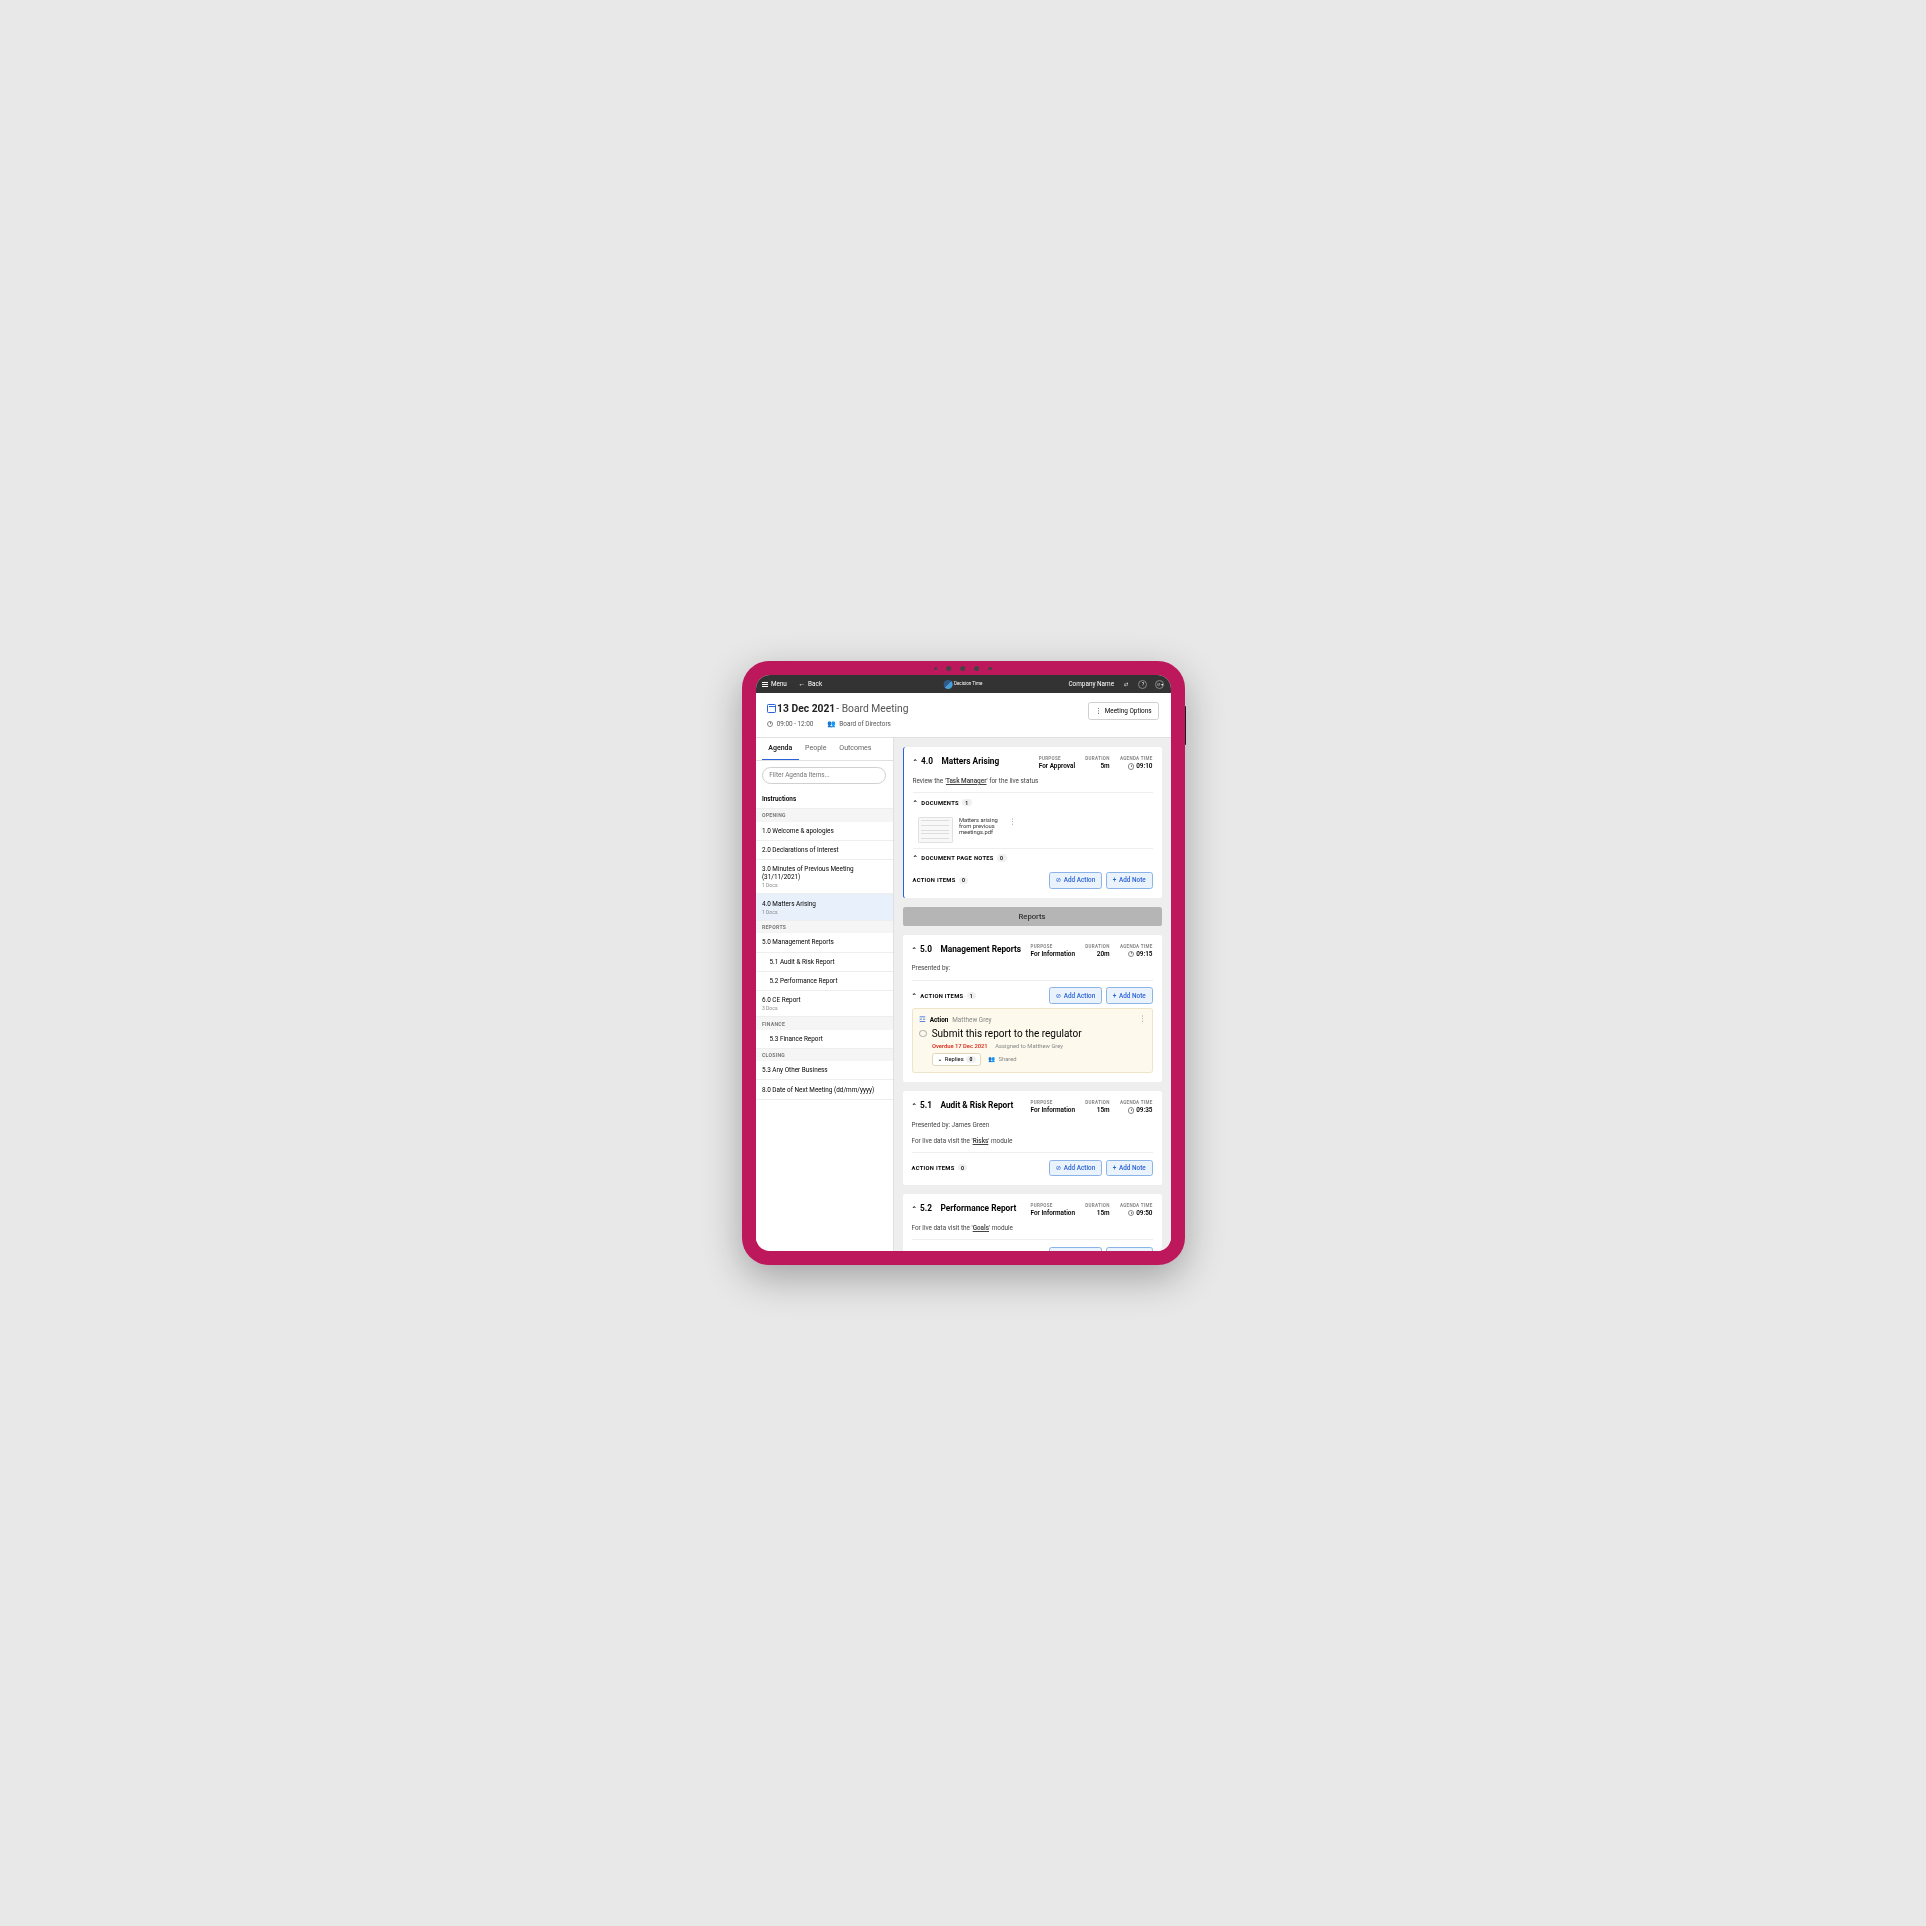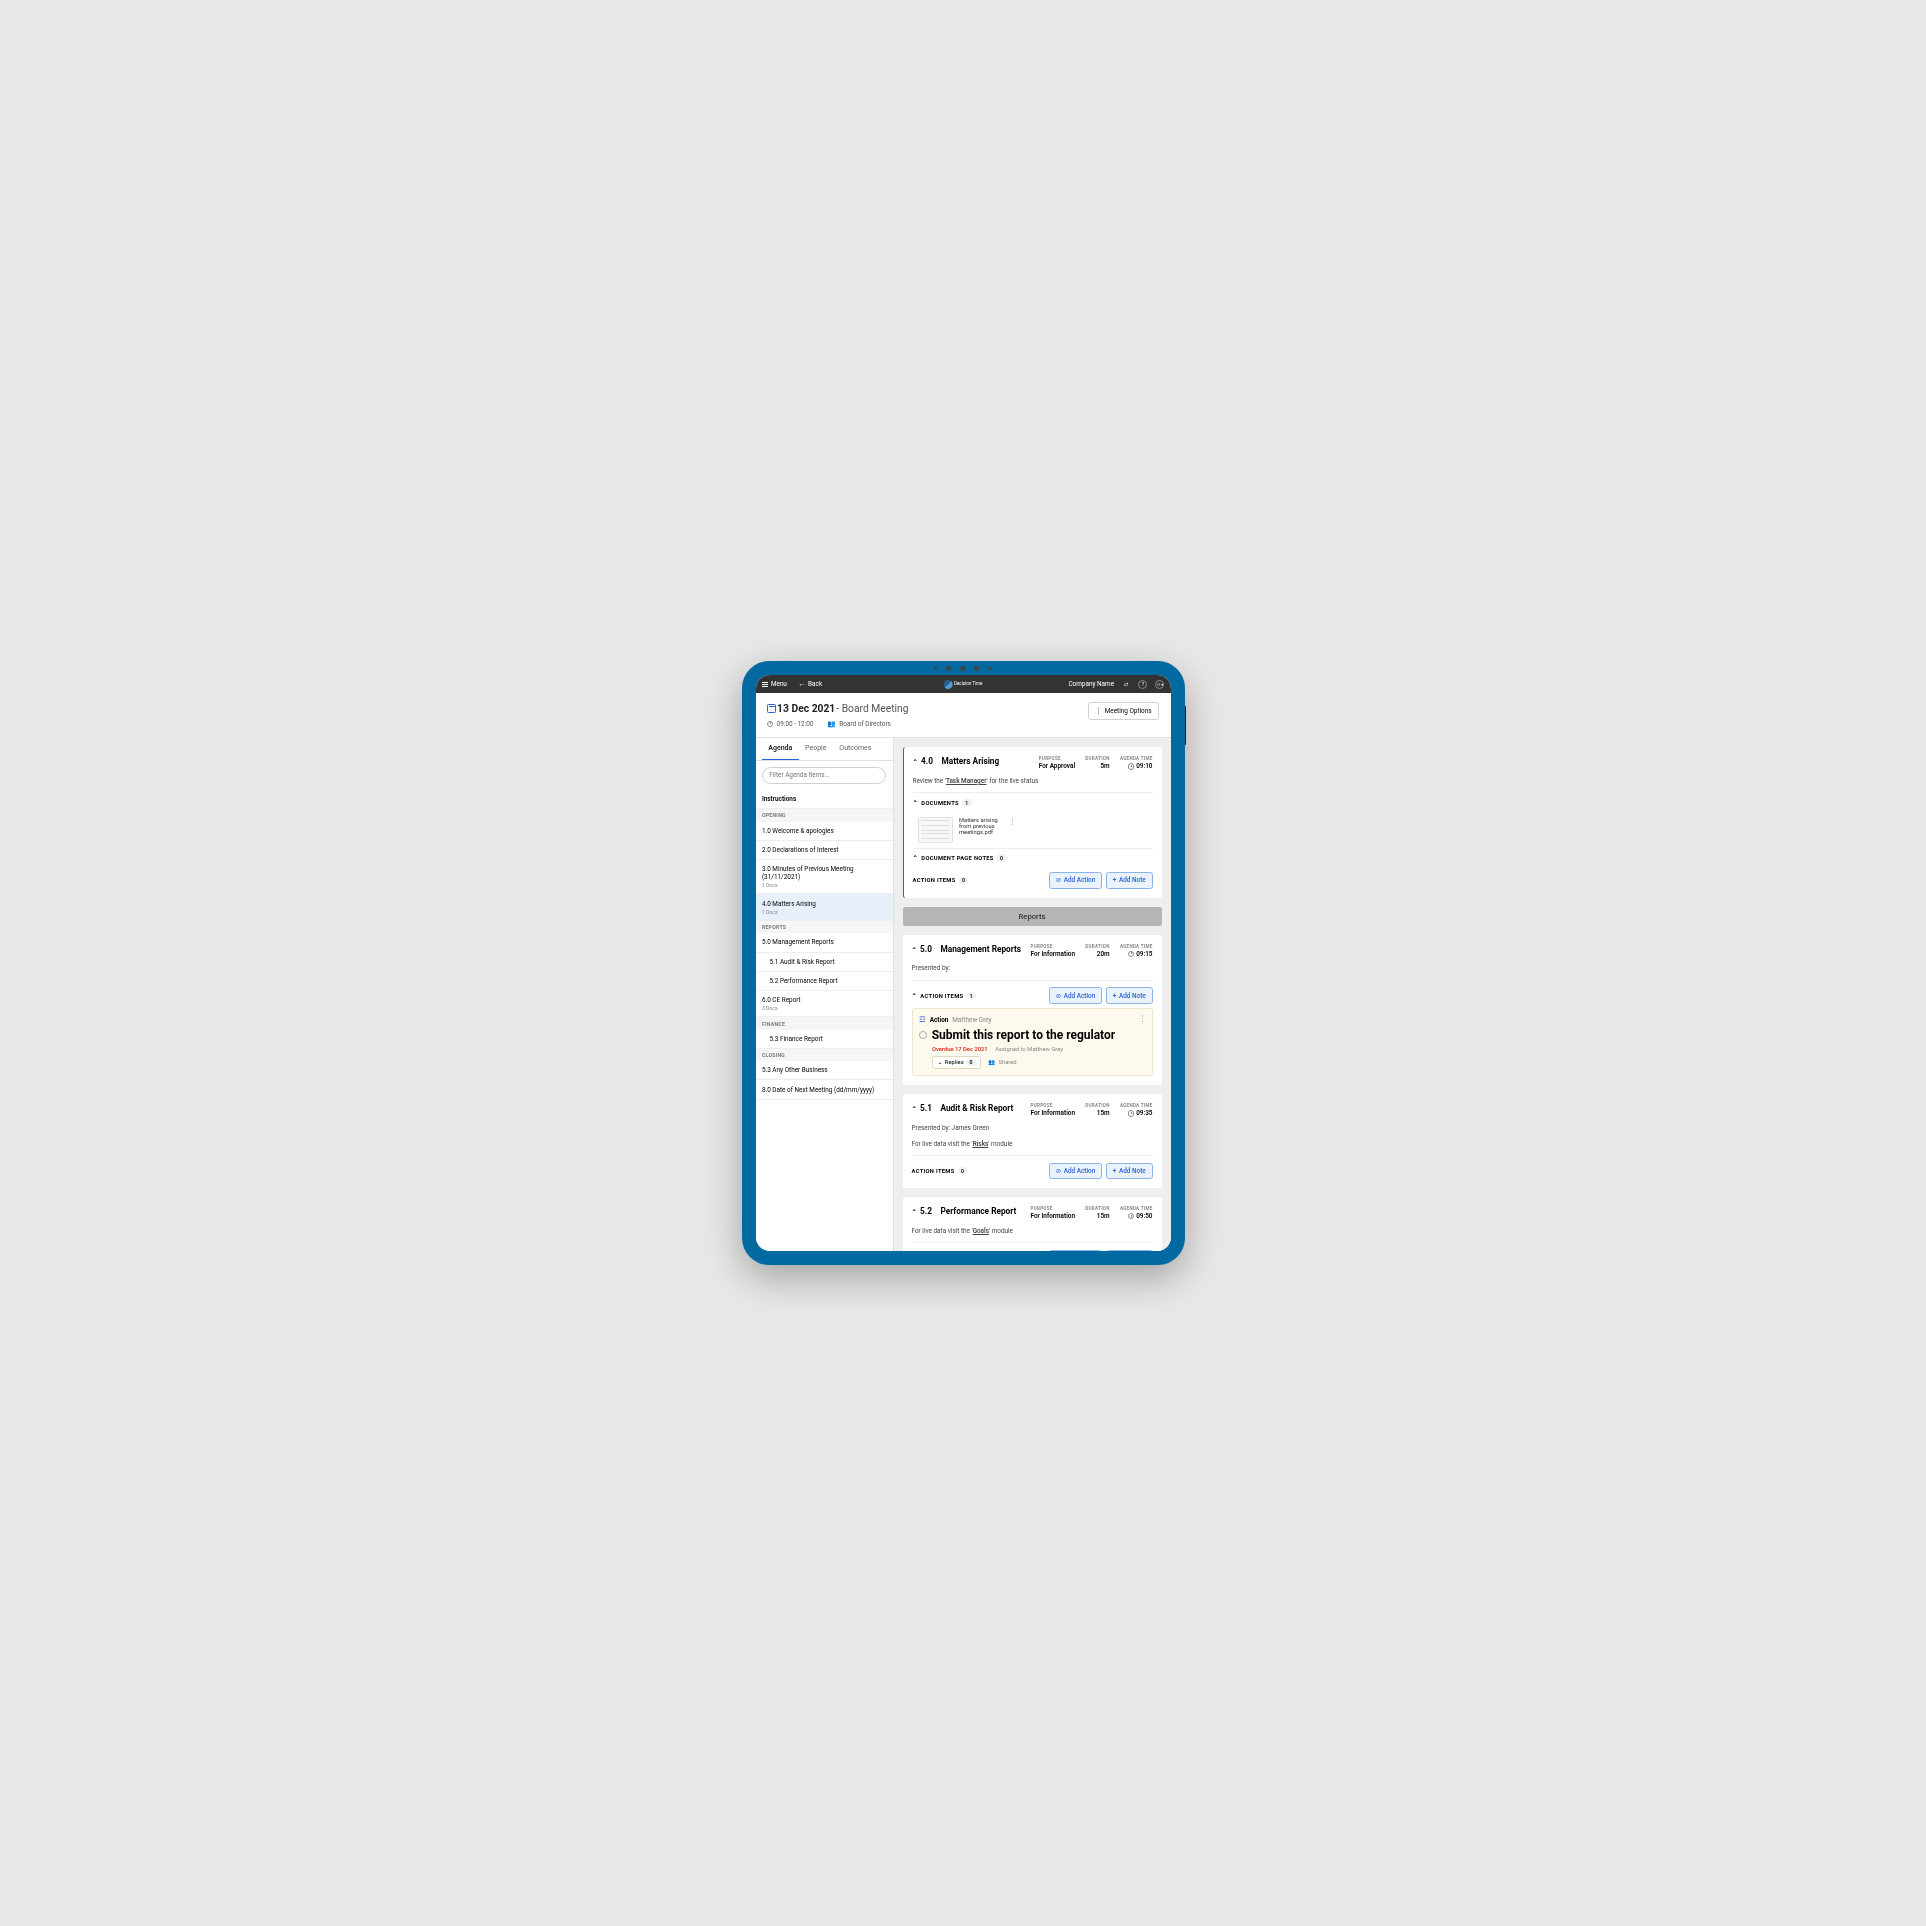--- a/index.html
+++ b/index.html
@@ -1,18 +1,18 @@
 <!DOCTYPE html>
 <html style="font-size:10.3px"><head>
 <meta charset="utf-8">
 <style>
 *{margin:0;padding:0;box-sizing:border-box;font-family:-apple-system,BlinkMacSystemFont,"Segoe UI",Roboto,sans-serif}
 body{background:#e8e8e8;display:flex;align-items:center;justify-content:center;min-height:100vh;padding:26px}
 .stage{width:701px;height:701px;display:flex;align-items:center;justify-content:center;position:relative}
-.tablet{width:443px;height:604px;background:#0369a1;border-radius:27px;padding:14px;position:relative;box-shadow:0 13px 39px rgba(0,0,0,0.3)}
+.tablet{width:443px;height:604px;background:#be185d;border-radius:27px;padding:14px;position:relative;box-shadow:0 13px 39px rgba(0,0,0,0.3)}
 .tablet::before{content:"";position:absolute;top:9px;left:50%;transform:translateX(-50%);width:51px;height:3.9px;display:flex}
 .camera-bar{position:absolute;top:5.1px;left:50%;transform:translateX(-50%);display:flex;gap:9px;align-items:center}
 .cam-dot{width:5.1px;height:5.1px;background:#444;border-radius:50%}
 .cam-dot.small{width:3.2px;height:3.2px}
 .side-btn{position:absolute;right:-1.9px;top:45px;width:1.9px;height:39px;background:#1a1a1a;border-radius:0 1.9px 1.9px 0}
 .screen{width:100%;height:100%;background:#fff;border-radius:14px;overflow:hidden;display:flex;flex-direction:column}
 .topbar{background:#333;color:#fff;height:18px;display:flex;align-items:center;padding:0 6.4px;font-size:6.4px;position:relative}
 .topbar-left{display:flex;gap:11.6px;align-items:center}
 .menu-btn,.back-btn{display:flex;align-items:center;gap:2.6px;cursor:pointer}
 .burger{display:inline-flex;flex-direction:column;gap:1.3px}
@@ -75,21 +75,21 @@
 .btn .ic{font-size:6.4px}
 .section-banner{background:#b5b5b5;color:#333;text-align:center;padding:5.1px;font-size:7.7px;font-weight:500;border-radius:2.6px;margin-bottom:9px}
 .action-card{background:#fdf9ec;border:0.6px solid #eee4c8;border-radius:2.6px;padding:6.4px;margin-top:3.9px;position:relative}
 .action-card-head{display:flex;align-items:center;gap:3.9px;font-size:6.4px;margin-bottom:3.9px}
 .action-icon{color:#2962d9;font-size:7.7px}
 .action-type{font-weight:700}
 .action-owner{color:#888}
 .action-menu{position:absolute;top:5.1px;right:5.1px;font-size:7.7px;color:#888;cursor:pointer}
 .action-body{display:flex;align-items:center;gap:5.1px;margin-bottom:3.9px}
 .radio{width:7.7px;height:7.7px;border:1px solid #aaa;border-radius:50%}
-.action-text{font-size:12px;font-weight:700}
+.action-text{font-size:10px;font-weight:400}
 .action-sub{display:flex;gap:7.7px;font-size:5.8px;margin-left:13px;margin-bottom:3.9px}
 .overdue{color:#d93025;font-weight:600}
 .assigned{color:#888}
 .action-foot{display:flex;gap:7.7px;margin-left:13px;align-items:center}
 .replies-btn{border:0.6px solid #e0d8b8;background:#fff;border-radius:2.6px;padding:1.9px 4.5px;font-size:5.8px;display:flex;align-items:center;gap:2.6px;cursor:pointer}
 .shared{font-size:5.8px;color:#888;display:flex;align-items:center;gap:2.6px}
 </style>
 </head>
 <body>
 

